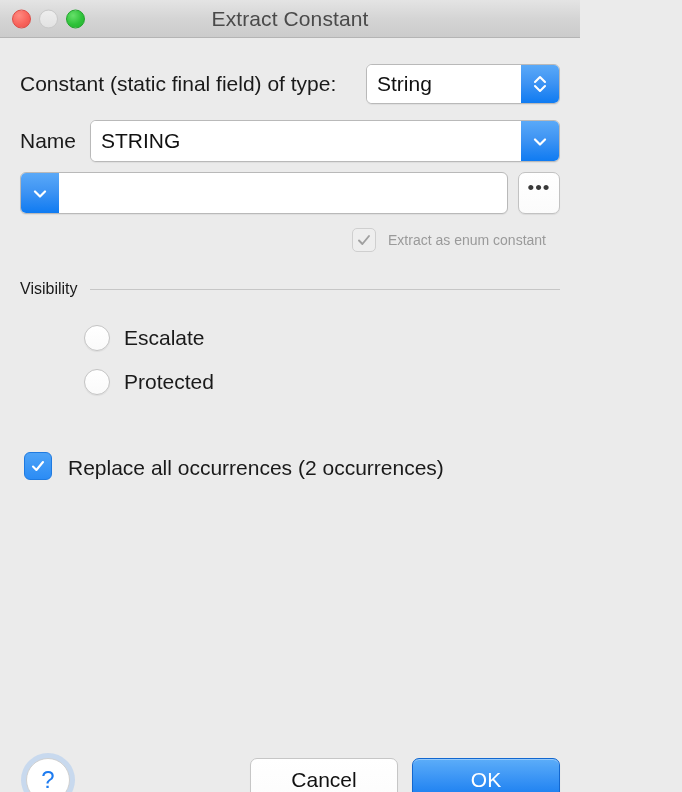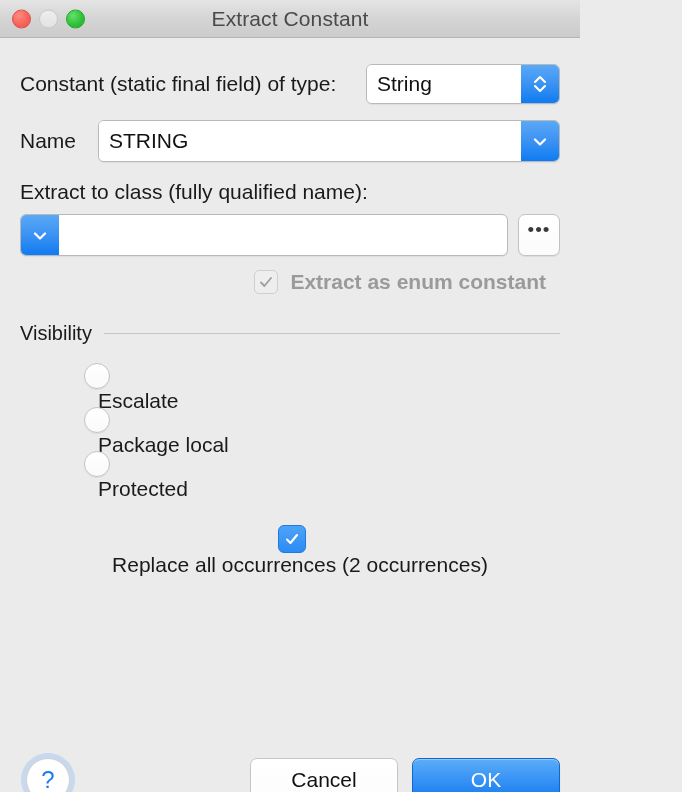--- a/index.html
+++ b/index.html
@@ -134,21 +134,20 @@
   .chev svg { display: block; }
 
   #type-combo {
     width: 194px;
   }
   #type-combo .field { font-size: 21px; }
 
   
   #row-name {
     margin-top: 16px;
-    gap: 8px;
   }
   #row-name .label-text {
     margin-right: 14px;
   }
   #name-combo {
     flex: 1 1 auto;
     height: 42px;
   }
 
   
@@ -212,53 +211,52 @@
     background: linear-gradient(to bottom, #4ea3f7 0%, #2b8cf5 100%);
     border: 1px solid #1f7ae0;
   }
   .check-glyph {
     width: 16px;
     height: 16px;
     display: block;
   }
   #enum-label {
     margin-left: 12px;
-    font-size: 21px;
+    font-size: 14px;
     color: #9a9a9a;
-    font-weight: bold;
   }
 
   
   #visibility-group {
     margin-top: 28px;
   }
   #visibility-header {
     display: flex;
     align-items: center;
     gap: 12px;
   }
   #visibility-title {
-    font-size: 20px;
+    font-size: 16px;
     color: #1a1a1a;
     white-space: nowrap;
   }
   #visibility-rule {
     flex: 1 1 auto;
     height: 1px;
     background: #c6c6c6;
   }
 
   #radio-list {
     margin-top: 18px;
     padding-left: 64px;
   }
   .radio-row {
     display: flex;
+    align-items: center;
     height: 44px;
-    flex-direction: column;
   }
   .radio {
     width: 26px;
     height: 26px;
     border-radius: 50%;
     box-sizing: border-box;
     flex: 0 0 auto;
     display: flex;
     align-items: center;
     justify-content: center;
@@ -280,24 +278,23 @@
   }
   .radio-label {
     margin-left: 14px;
     font-size: 21px;
     color: #1a1a1a;
     white-space: nowrap;
   }
 
   
   #row-replace {
-    margin-top: 30px;
-    align-items: center;
+    margin-top: 48px;
+    align-items: flex-end;
     padding-left: 4px;
-    flex-direction: column;
   }
   #replace-checkbox {
     width: 28px;
     height: 28px;
     border-radius: 6px;
   }
   #replace-label {
     margin-left: 16px;
     font-size: 21px;
     color: #1a1a1a;
@@ -403,21 +400,20 @@
         <div class="blue-btn">
           <span class="chev">
             <svg viewBox="0 0 14 9" width="14" height="9" aria-hidden="true">
               <polyline points="2,2.5 7,7.5 12,2.5" fill="none" stroke="#ffffff" stroke-width="2.2" stroke-linecap="round" stroke-linejoin="round"></polyline>
             </svg>
           </span>
         </div>
       </div>
     </div>
 
-    <div id="class-label">Extract to class (fully qualified name):</div>
     <div class="row" id="row-class">
       <div class="combo" id="class-combo">
         <div class="blue-btn">
           <span class="chev">
             <svg viewBox="0 0 14 9" width="14" height="9" aria-hidden="true">
               <polyline points="2,2.5 7,7.5 12,2.5" fill="none" stroke="#ffffff" stroke-width="2.2" stroke-linecap="round" stroke-linejoin="round"></polyline>
             </svg>
           </span>
         </div>
       </div>
@@ -442,24 +438,20 @@
       </div>
 
       <div id="radio-list">
 
         <div class="radio-row">
           <div class="radio off"></div>
           <div class="radio-label">Escalate</div>
         </div>
 
 
-        <div class="radio-row">
-          <div class="radio off"></div>
-          <div class="radio-label">Package local</div>
-        </div>
 
         <div class="radio-row">
           <div class="radio off"></div>
           <div class="radio-label">Protected</div>
         </div>
 
 
       </div>
     </div>
 

